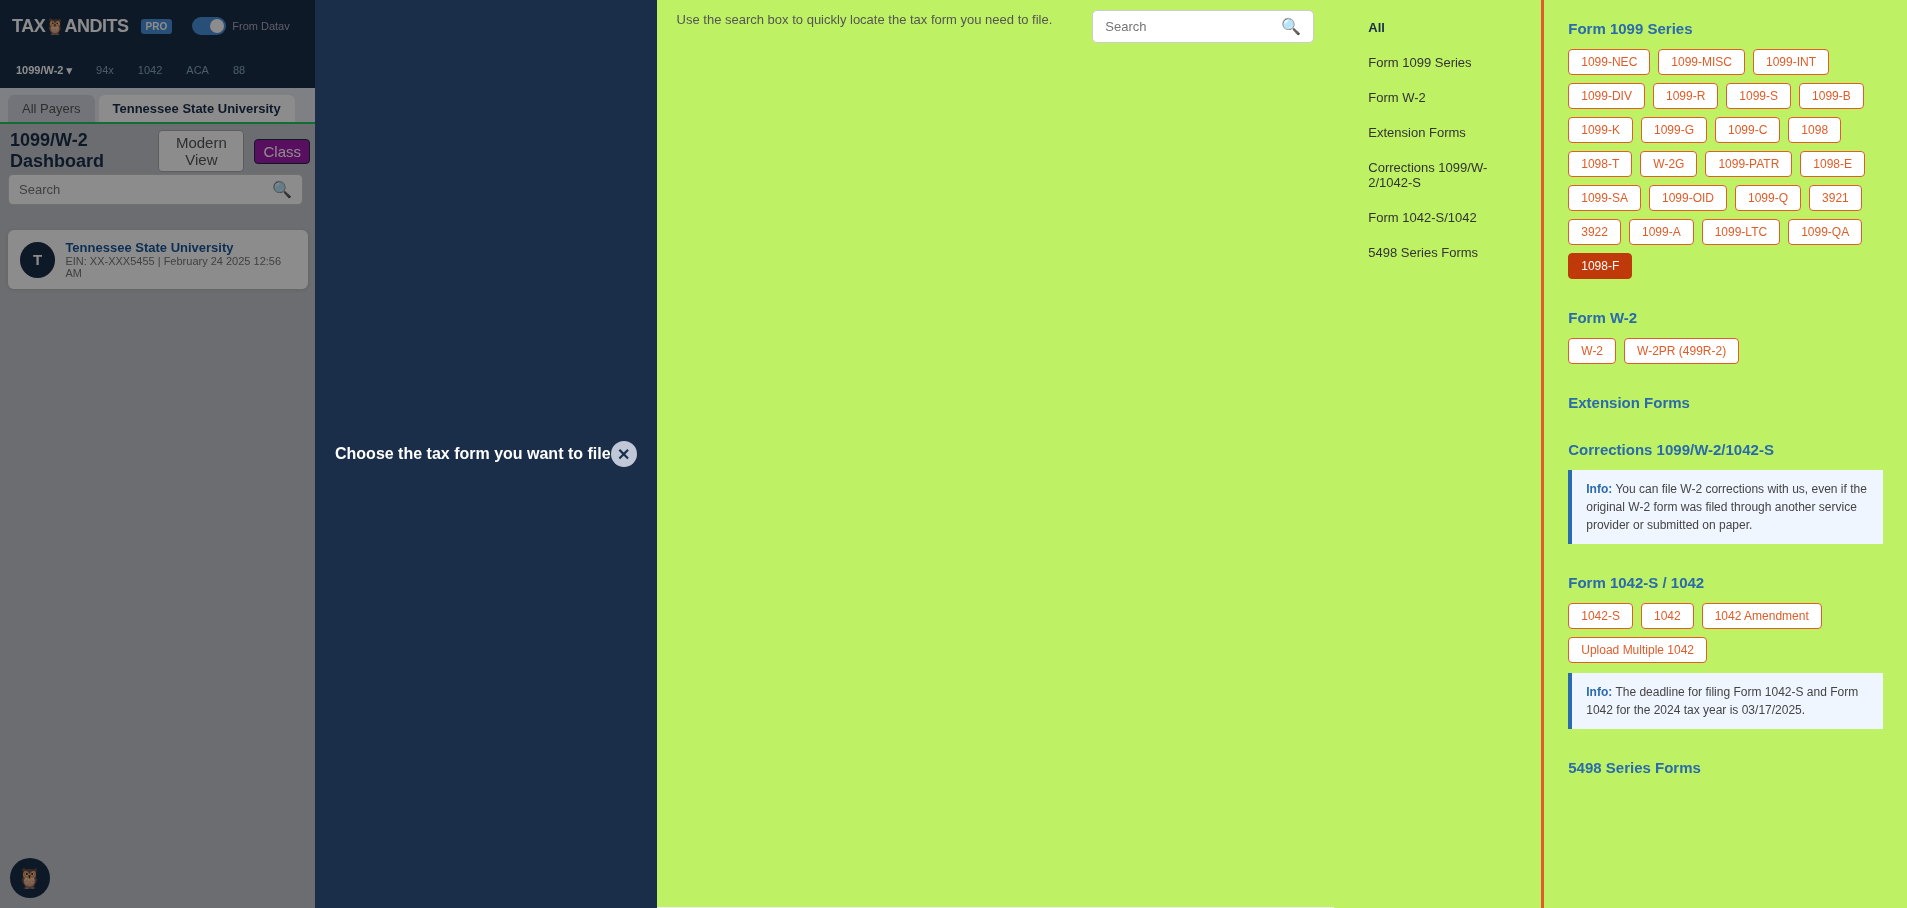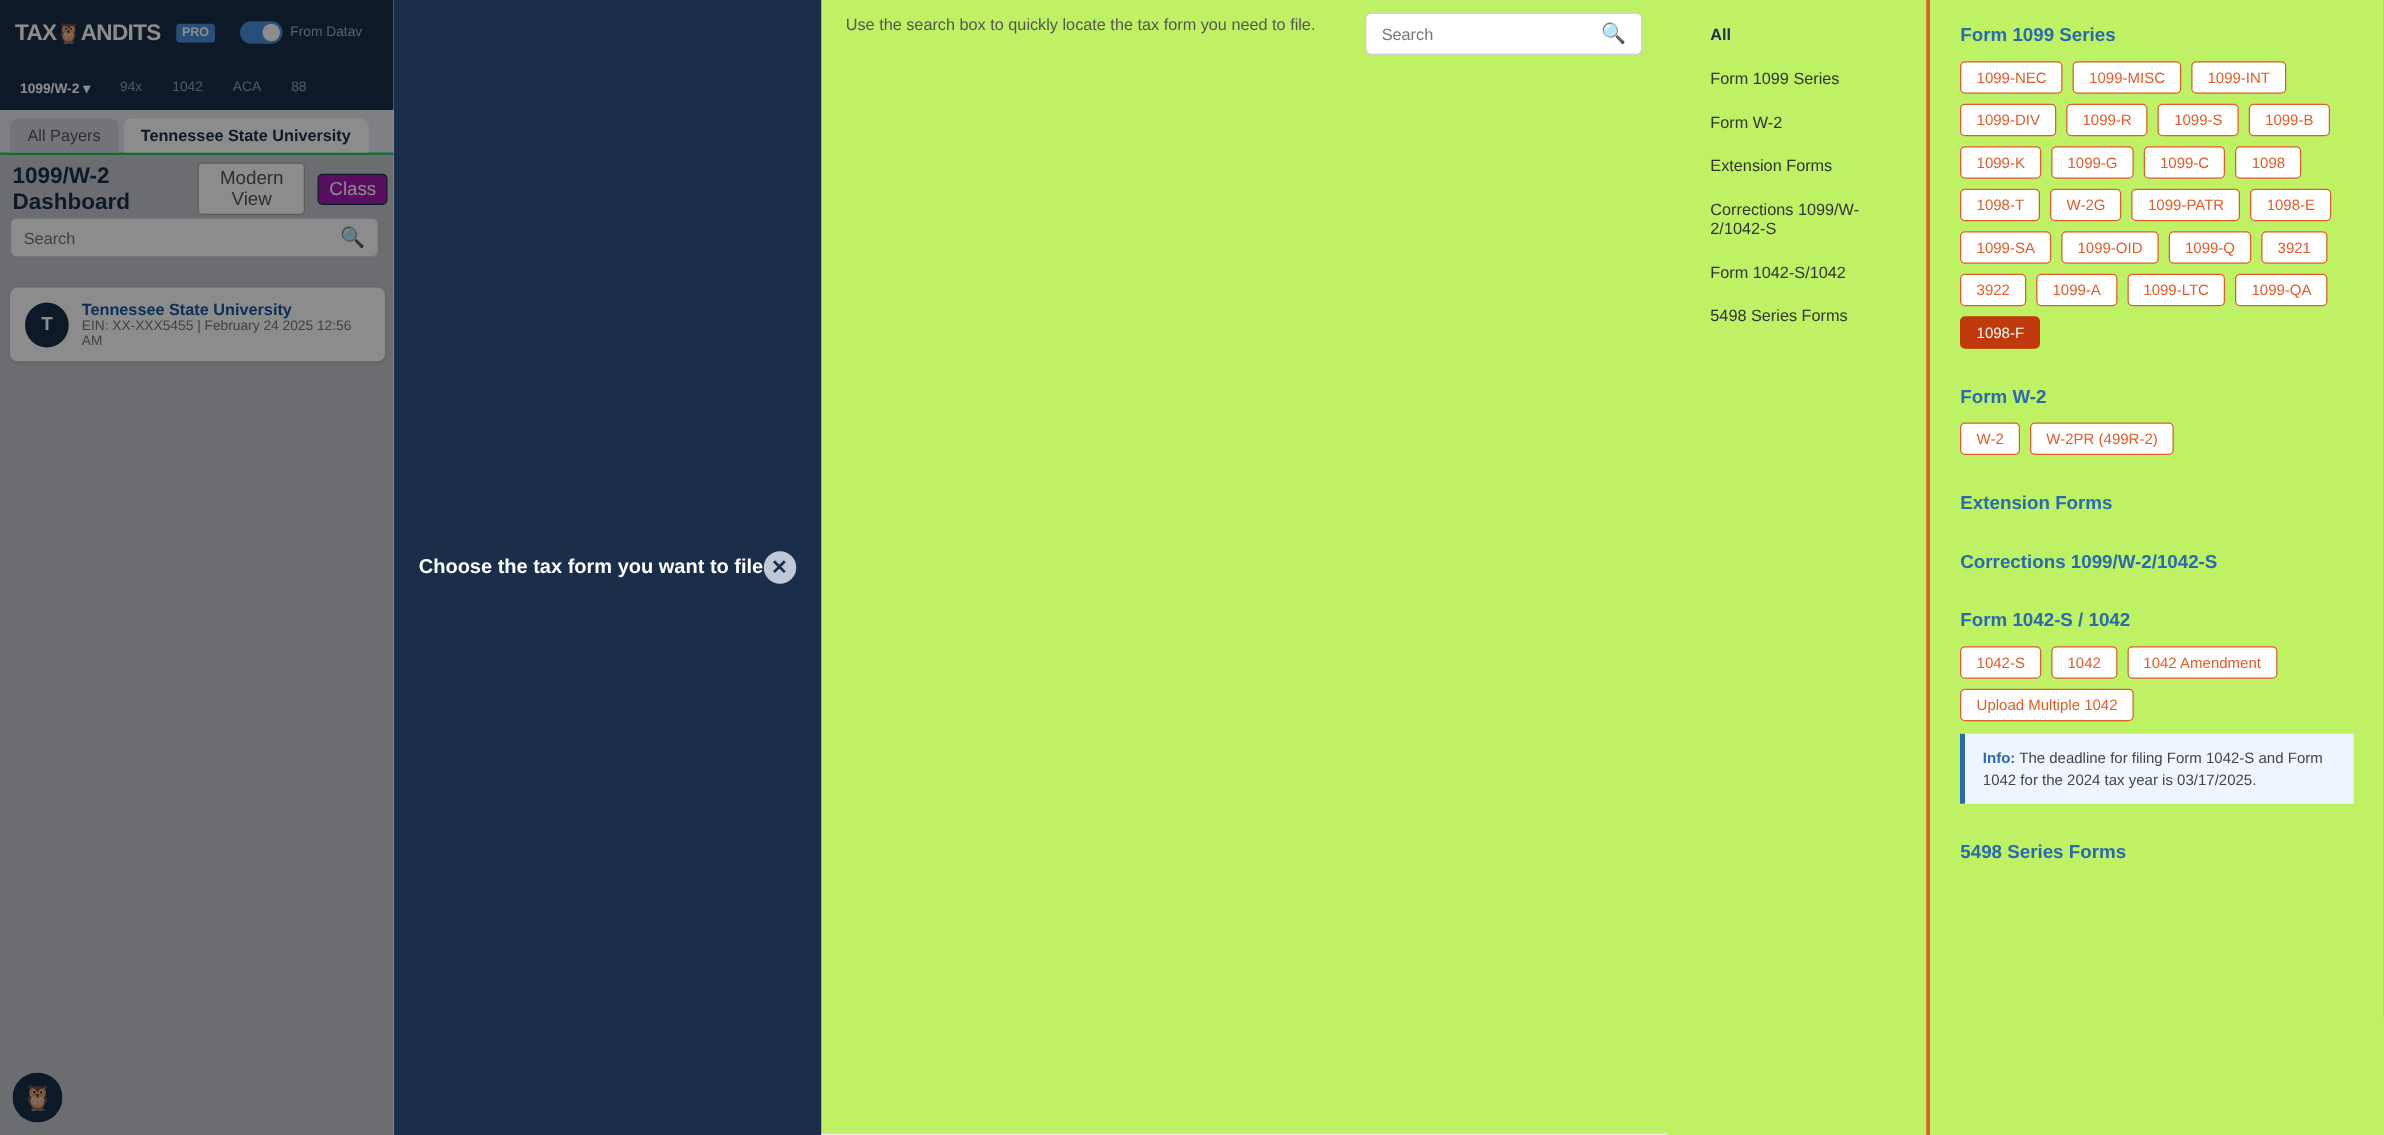--- a/index.html
+++ b/index.html
@@ -331,20 +331,24 @@
             <button class="form-tag">W-2PR (499R-2)</button>
           </div>
         </div>
 
         <div class="section">
           <div class="section-title">Extension Forms</div>
         </div>
 
         <div class="section">
           <div class="section-title">Corrections 1099/W-2/1042-S</div>
+          <div class="info-box">
+            <span class="info-label">Info:</span>
+            You can file W-2 corrections with us, even if the original W-2 form was filed through another service provider or submitted on paper.
+          </div>
         </div>
 
         <div class="section">
           <div class="section-title">Form 1042-S / 1042</div>
           <div class="form-tags">
             <button class="form-tag">1042-S</button>
             <button class="form-tag">1042</button>
             <button class="form-tag">1042 Amendment</button>
             <button class="form-tag">Upload Multiple 1042</button>
           </div>

